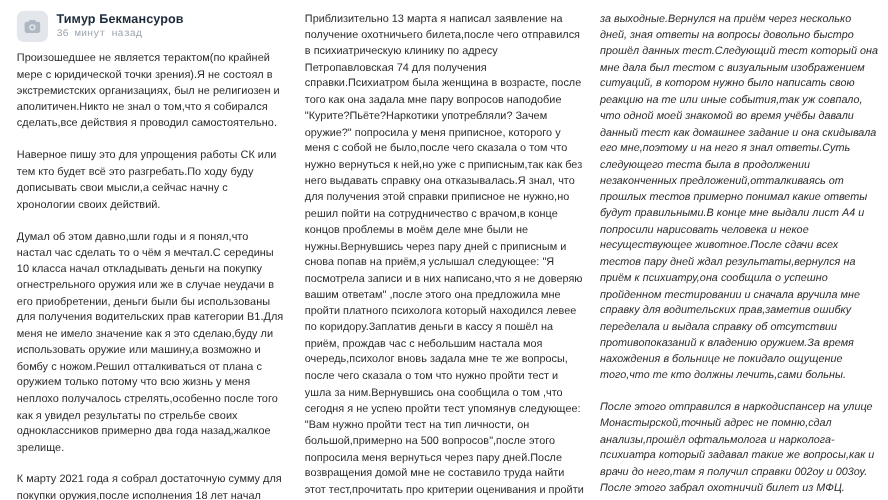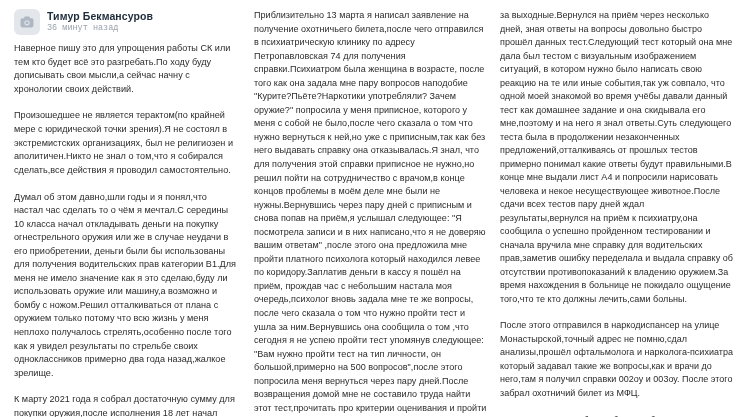--- a/index.html
+++ b/index.html
@@ -31,21 +31,21 @@
   }
 
   .col {
     box-sizing: border-box;
     height: 417px;
     overflow: hidden;
   }
 
   .col-1 { width: 248px; padding: 0 10px 0 14px; }
   .col-2 { width: 248px; padding: 0 8px 0 6px; }
-  .col-3 { width: 244px; padding: 0 6px 0 4px; }
+  .col-3 { width: 244px; padding: 0 6px 0 4px; font-style: italic; }
 
   
   .post-header {
     display: flex;
     align-items: flex-start;
     gap: 7px;
     padding-top: 9px;
     padding-bottom: 7px;
   }
 
@@ -130,22 +130,22 @@
               <circle cx="7" cy="6.8" r="1.5" fill="#aeb7c2"></circle>
             </svg>
           </span>
         </div>
         <div class="author-block">
           <div class="author-name">Тимур Бекмансуров</div>
           <div class="author-time">36 минут назад</div>
         </div>
       </div>
       <div class="body-text">
+        <p class="para">Произошедшее не является терактом(по крайней мере с юридической точки зрения).Я не состоял в экстремистских организациях, был не религиозен и аполитичен.Никто не знал о том,что я собирался сделать,все действия я проводил самостоятельно.</p>
         <p class="para">Наверное пишу это для упрощения работы СК или тем кто будет всё это разгребать.По ходу буду дописывать свои мысли,а сейчас начну с хронологии своих действий.</p>
-        <p class="para">Произошедшее не является терактом(по крайней мере с юридической точки зрения).Я не состоял в экстремистских организациях, был не религиозен и аполитичен.Никто не знал о том,что я собирался сделать,все действия я проводил самостоятельно.</p>
         <p class="para">Думал об этом давно,шли годы и я понял,что настал час сделать то о чём я мечтал.С середины 10 класса начал откладывать деньги на покупку огнестрельного оружия или же в случае неудачи в его приобретении, деньги были бы использованы для получения водительских прав категории B1.Для меня не имело значение как я это сделаю,буду ли использовать оружие или машину,а возможно и бомбу с ножом.Решил отталкиваться от плана с оружием только потому что всю жизнь у меня неплохо получалось стрелять,особенно после того как я увидел результаты по стрельбе своих одноклассников примерно два года назад,жалкое зрелище.</p>
         <p class="para">К марту 2021 года я собрал достаточную сумму для покупки оружия,после исполнения 18 лет начал процедуру получения лицензии.</p>
       </div>
     </div>
 
     <div class="col col-2">
       <div class="body-text">
         <p class="para">Приблизительно 13 марта я написал заявление на получение охотничьего билета,после чего отправился в психиатрическую клинику по адресу Петропавловская 74 для получения справки.Психиатром была женщина в возрасте, после того как она задала мне пару вопросов наподобие "Курите?Пьёте?Наркотики употребляли? Зачем оружие?" попросила у меня приписное, которого у меня с собой не было,после чего сказала о том что нужно вернуться к ней,но уже с приписным,так как без него выдавать справку она отказывалась.Я знал, что для получения этой справки приписное не нужно,но решил пойти на сотрудничество с врачом,в конце концов проблемы в моём деле мне были не нужны.Вернувшись через пару дней с приписным и снова попав на приём,я услышал следующее: "Я посмотрела записи и в них написано,что я не доверяю вашим ответам" ,после этого она предложила мне пройти платного психолога который находился левее по коридору.Заплатив деньги в кассу я пошёл на приём, прождав час с небольшим настала моя очередь,психолог вновь задала мне те же вопросы, после чего сказала о том что нужно пройти тест и ушла за ним.Вернувшись она сообщила о том ,что сегодня я не успею пройти тест упомянув следующее: "Вам нужно пройти тест на тип личности, он большой,примерно на 500 вопросов",после этого попросила меня вернуться через пару дней.После возвращения домой мне не составило труда найти этот тест,прочитать про критерии оценивания и пройти его пару десятков раз</p>
       </div>
     </div>

